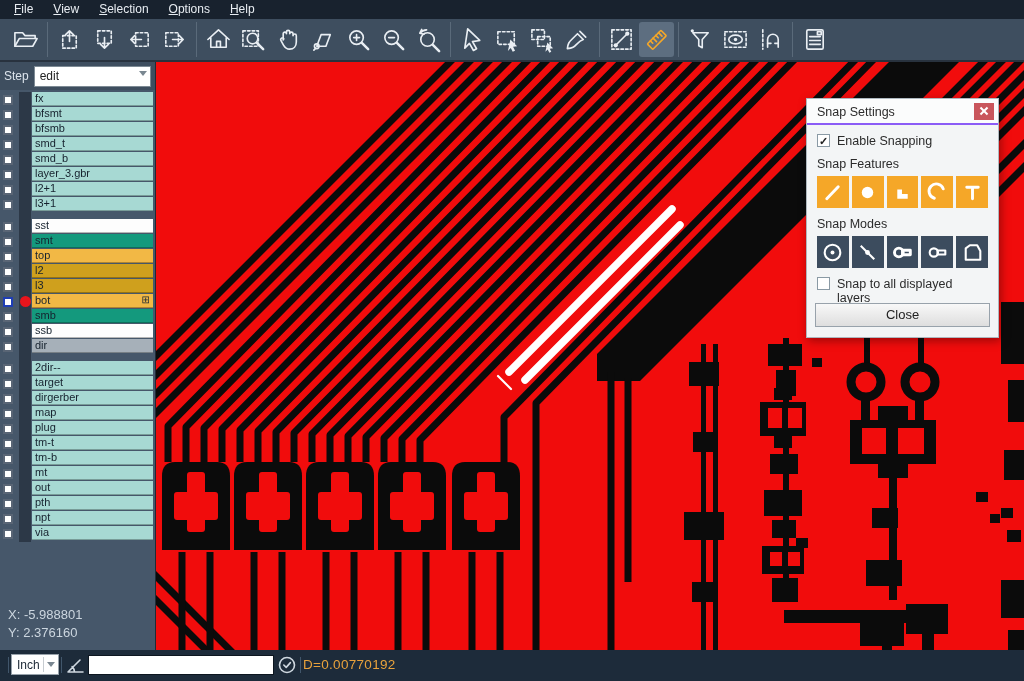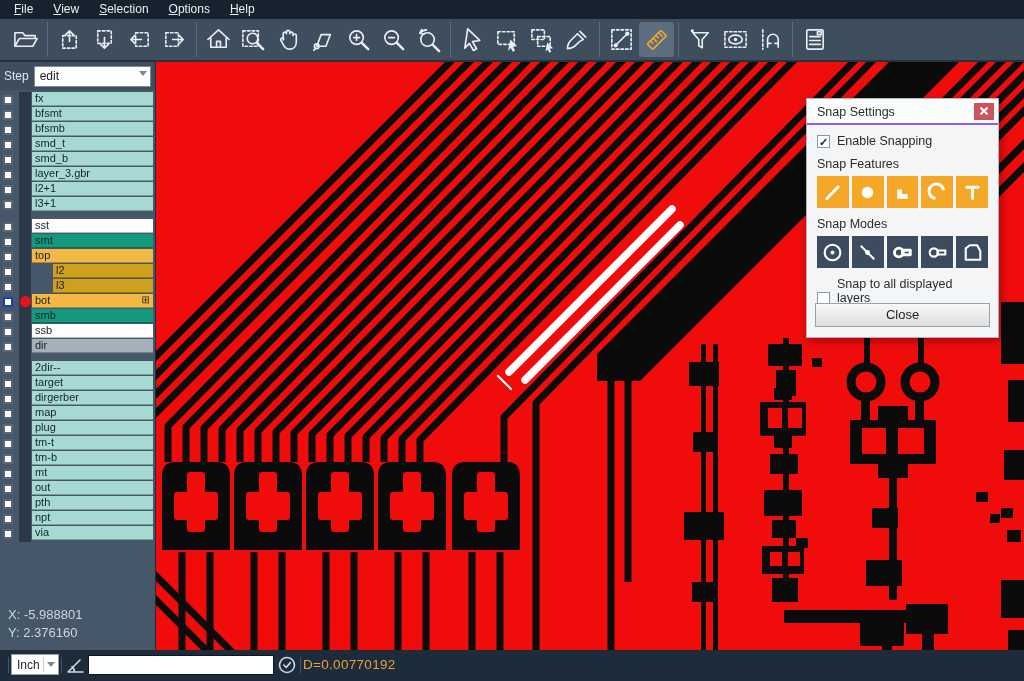--- a/index.html
+++ b/index.html
@@ -38,41 +38,41 @@
   .lr-cb { width:10px; height:10px; background:#fff; border:2px solid #596575; margin-left:3px; flex:none; }
   .layer-row.selected .lr-cb { border-color:#1f3eb5; }
   .lr-dot { position:absolute; left:19.5px; top:2px; width:11px; height:11px; border-radius:50%; background:#e8141c; }
   .lab { position:absolute; left:32px; right:2px; top:0; bottom:1px; font-size:11px; color:#16222e; display:flex; padding-left:3px; border-bottom:1px solid rgba(0,0,0,.28); }
   .grid-glyph { margin-left:auto; margin-right:3px; font-size:10px; color:#1c2835; }
   .layer-sep { height:7px; }
   .c-teal  { background:var(--layer-teal); }
   .c-white { background:#fdfdfd; }
   .c-green { background:var(--layer-green); }
   .c-amber { background:var(--layer-amber); }
-  .c-gold  { background:var(--layer-gold);margin-left:21px; }
+  .c-gold  { background:var(--layer-gold); }
   .c-gray  { background:var(--layer-gray); }
   .coords { position:absolute; left:8px; bottom:8px; color:#ccd6df; font-size:13px; line-height:18px; }
 
   
   .canvas { position:relative; flex:1; overflow:hidden; background:var(--canvas-red); }
   .canvas svg.pcb { display:block; }
   .tr { fill:none; stroke:var(--trace-black); stroke-width:7; stroke-linejoin:round; }
   .bk { fill:var(--trace-black); }
   .rd { fill:var(--canvas-red); }
   .ring { fill:none; stroke:var(--trace-black); stroke-width:9; }
   .wt { fill:none; stroke:#fff; stroke-width:7.5; stroke-linecap:round; }
   .wt2 { fill:none; stroke:#fff; stroke-width:2.2; stroke-linecap:round; }
 
   
   .dialog { position:absolute; left:650px; top:36px; width:193px; height:240px; background:#f3f5f6; border:1px solid #aeb8bf; box-shadow:2px 3px 9px rgba(0,0,0,.35); color:#2b2b2b; }
   .dlg-title { height:26px; line-height:26px; padding-left:10px; background:#fbfcfc; border-bottom:2px solid #8b5cf6; font-size:12.5px; }
   .dlg-close { position:absolute; top:4px; right:4px; width:20px; height:17px; background:#c9565c; }
   .dlg-close i { position:absolute; left:5px; top:7px; width:10px; height:2px; background:#fff; transform:rotate(45deg); }
   .dlg-close i + i { transform:rotate(-45deg); }
-  .dlg-row { display:flex; align-items:flex-end; gap:7px; padding:0 10px; margin-top:9px; font-size:12.5px; }
+  .dlg-row { display:flex; align-items:flex-start; gap:7px; padding:0 10px; margin-top:9px; font-size:12.5px; }
   .dlg-cb { width:13px; height:13px; background:#fff; border:1px solid #8a9aa5; font-size:11px; line-height:12px; text-align:center; color:#222; font-weight:bold; flex:none; }
   .dlg-cb.checked::after { content:"✓"; }
   .dlg-sec { padding:0 10px; margin-top:9px; font-size:12.5px; }
   .icon-row { display:flex; gap:3px; padding:0 10px; margin-top:5px; }
   .fic { width:32px; height:32px; background:var(--accent-orange); display:flex; align-items:center; justify-content:center; }
   .mic { width:32px; height:32px; background:#3c4c5e; display:flex; align-items:center; justify-content:center; }
   .fic svg,.mic svg { width:25px; height:25px; }
   .fs { fill:none; stroke:#fff; stroke-width:2.8; stroke-linecap:round; }
   .ff { fill:#fff; }
   .ms { fill:none; stroke:#fff; stroke-width:2; stroke-linejoin:round; }

